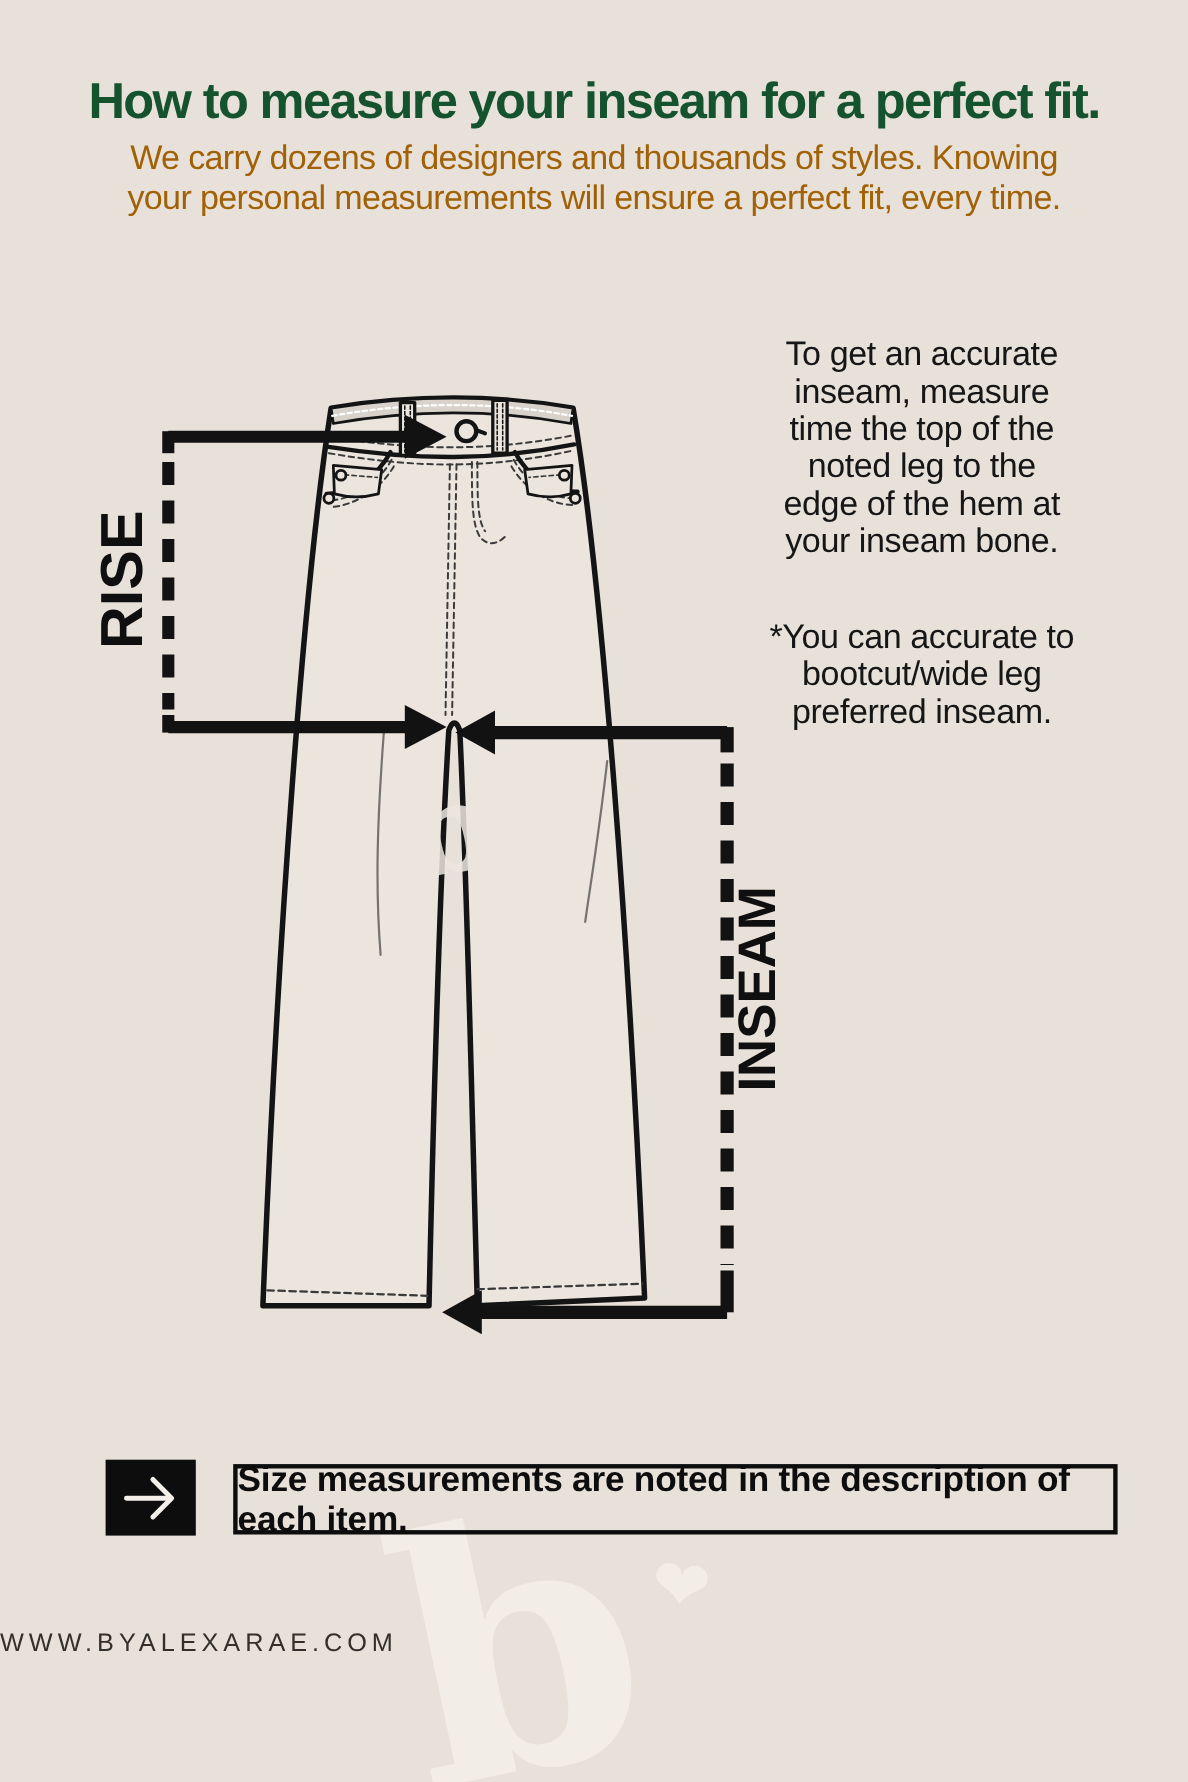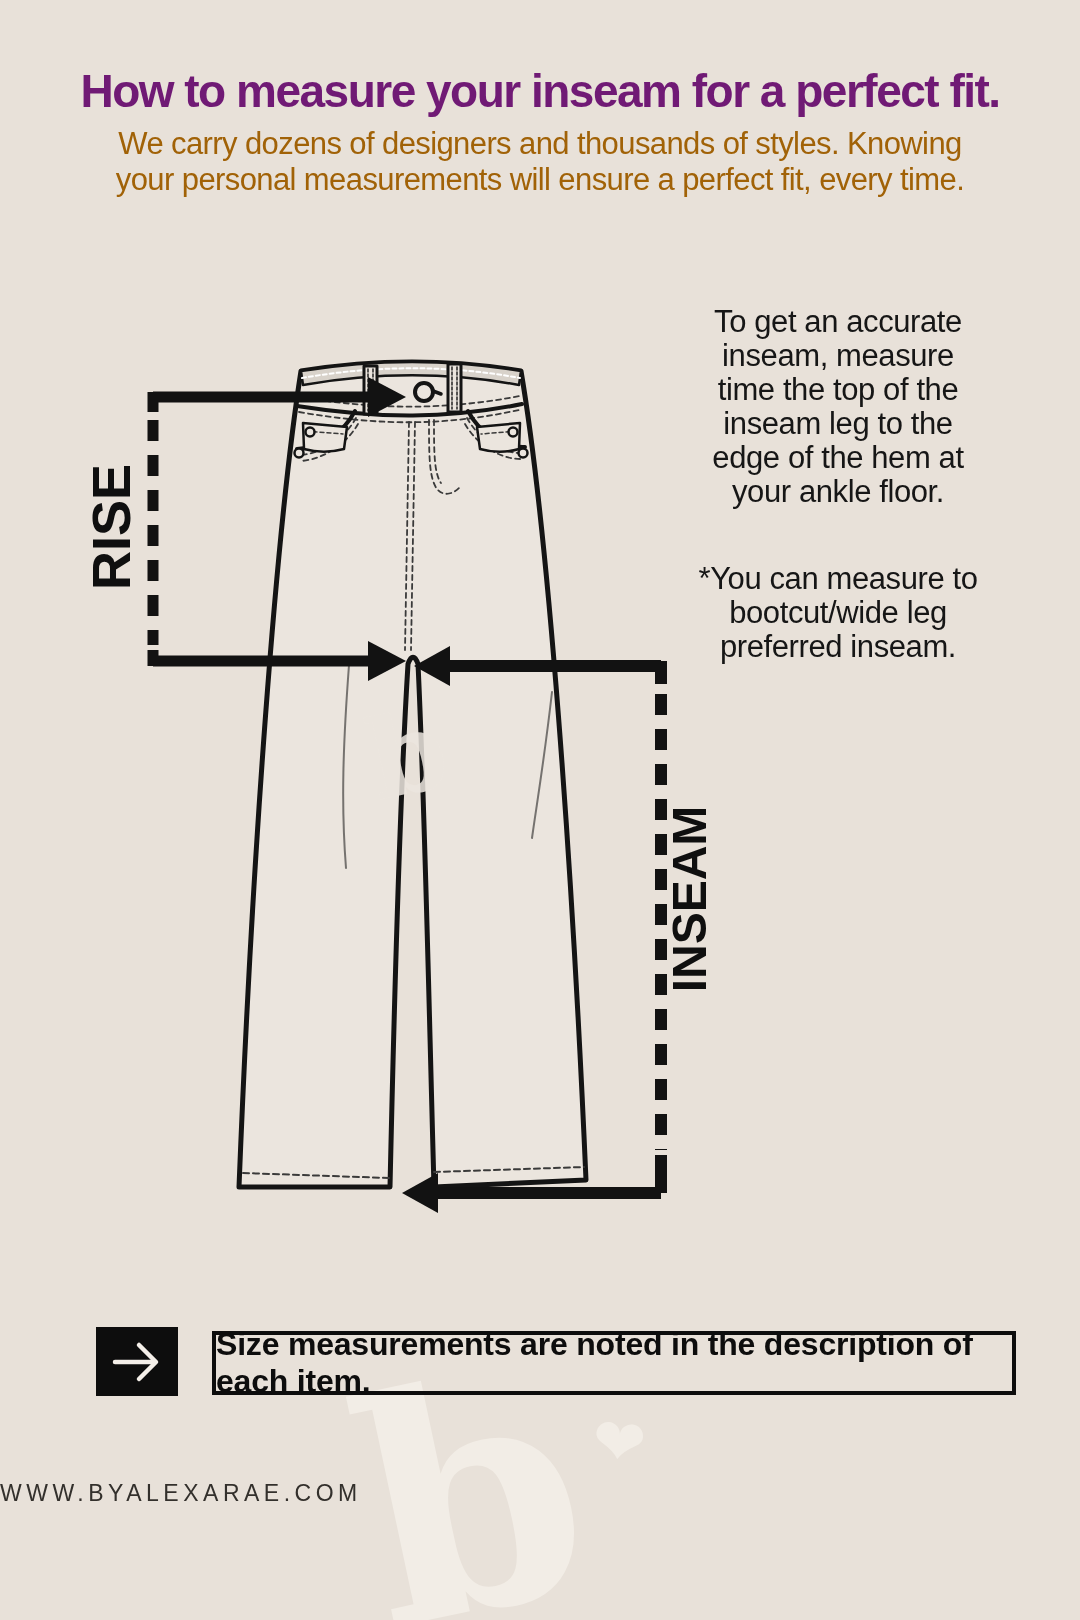--- a/index.html
+++ b/index.html
@@ -1,20 +1,20 @@
 <!DOCTYPE html>
 <html><head>
 <meta charset="utf-8">
 <style>
   html,body{margin:0;padding:0;}
   body{background:#b8b2aa;font-family:"Liberation Sans",sans-serif;}
   #page{position:relative;width:1080px;height:1620px;background:#e8e1d9;overflow:hidden;margin:0 auto;}
 
   .title{position:absolute;top:64px;left:0;width:100%;text-align:center;
-         font-size:46px;font-weight:700;color:#701a75;letter-spacing:-1.5px;}
+         font-size:46px;font-weight:700;color:#14532d;letter-spacing:-1.5px;}
   .subtitle{position:absolute;top:126px;left:0;width:100%;text-align:center;
          font-size:31px;font-weight:400;color:#a16207;letter-spacing:-0.6px;line-height:36px;}
 
   .note{position:absolute;left:666px;width:344px;text-align:center;color:#161616;
         font-size:31px;line-height:34px;letter-spacing:-0.4px;}
   .note-1{top:274px;margin-top:31px;}
   .note-2{top:562px;}
 
   .dim-label{position:absolute;font-weight:700;color:#0f0f0f;white-space:nowrap;}
   .rise-label{left:111px;top:527px;font-size:54px;letter-spacing:0px;
@@ -142,26 +142,26 @@
     </g>
   </svg>
 
   <div class="dim-label rise-label above">RISE</div>
   <div class="dim-label inseam-label above">INSEAM</div>
 
   <div class="note note-1 above">
     <div>To get an accurate</div>
     <div>inseam, measure</div>
     <div>time the top of the</div>
-    <div>inseam leg to the</div>
+    <div>noted leg to the</div>
     <div>edge of the hem at</div>
-    <div>your ankle floor.</div>
+    <div>your inseam bone.</div>
   </div>
   <div class="note note-2 above">
-    <div>*You can measure to</div>
+    <div>*You can accurate to</div>
     <div>bootcut/wide leg</div>
     <div>preferred inseam.</div>
   </div>
 
   <button class="arrow-chip above">
     <svg width="56" height="52" viewBox="0 0 56 52">
       <g stroke="#f4efe9" stroke-width="4.5" fill="none" stroke-linecap="round" stroke-linejoin="round">
         <path d="M6,26 H46"></path>
         <path d="M30,9 L47,26 L30,43"></path>
       </g>

